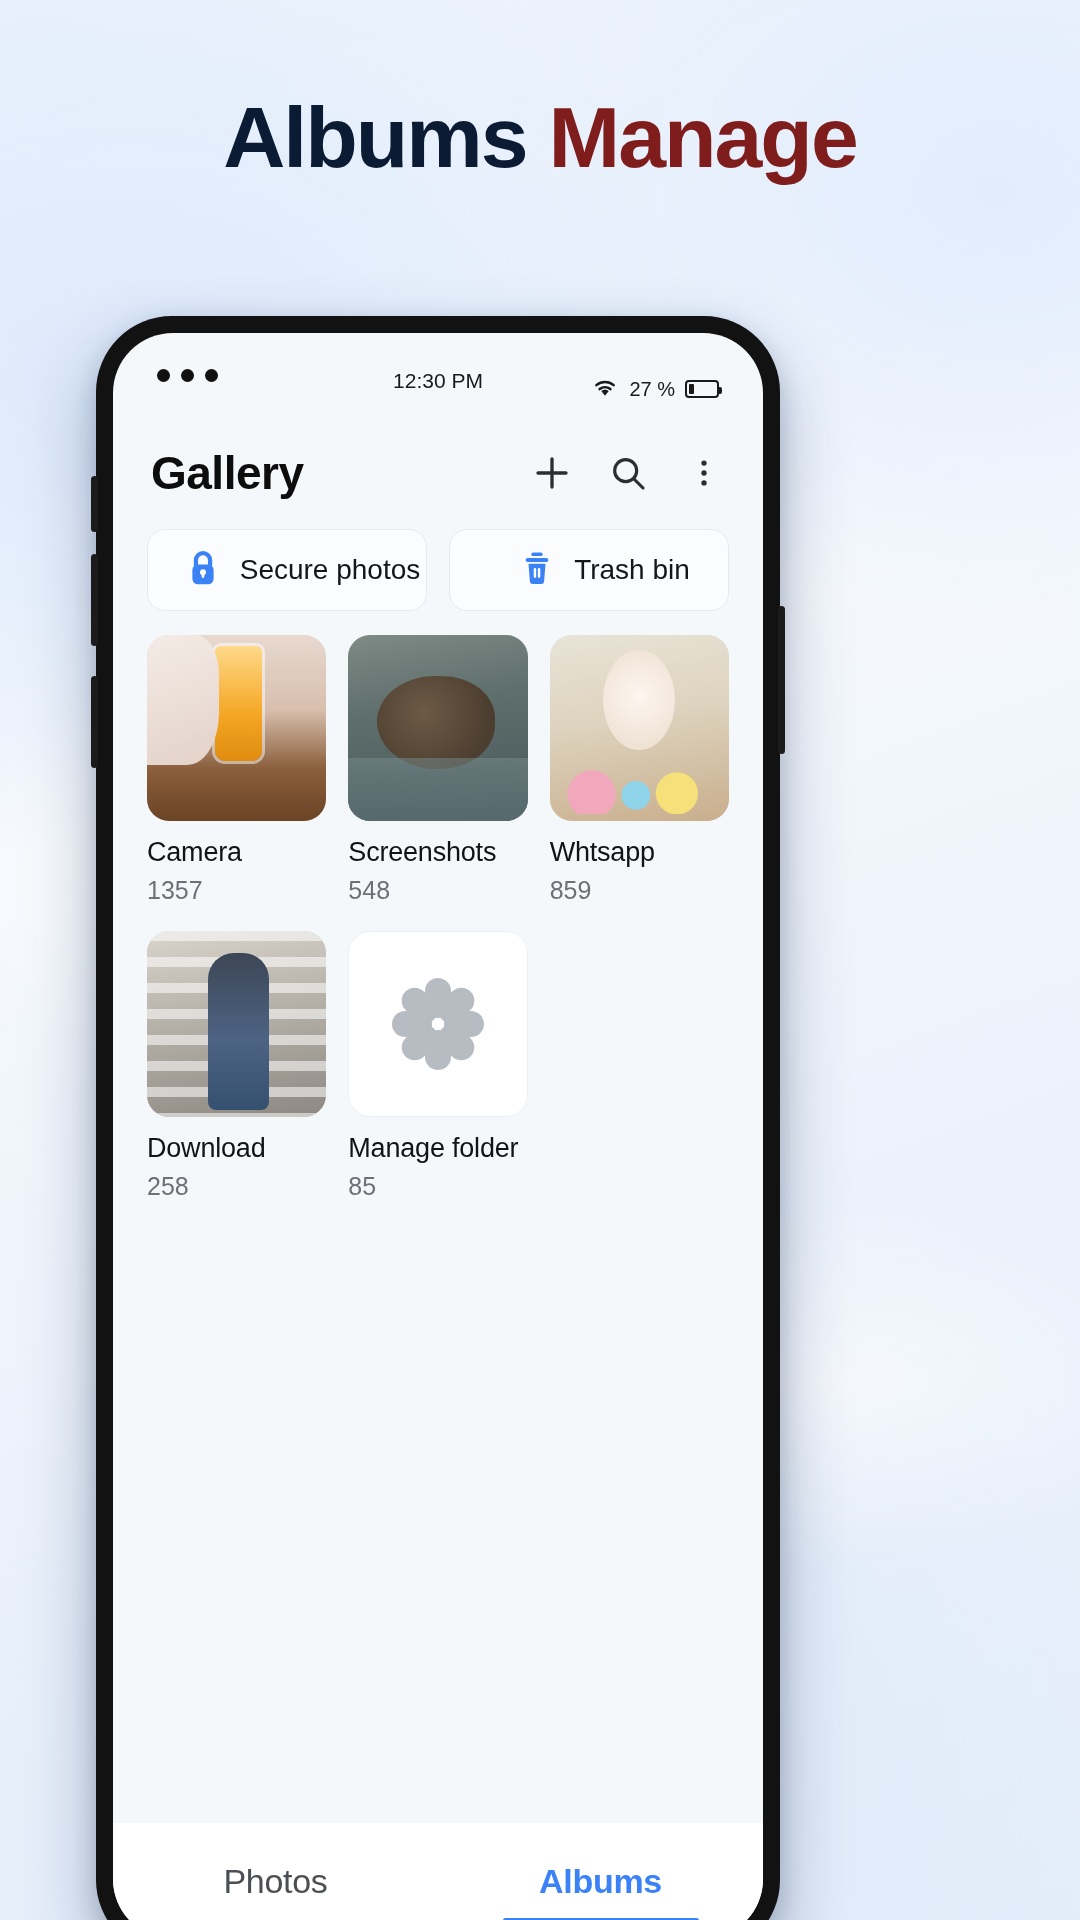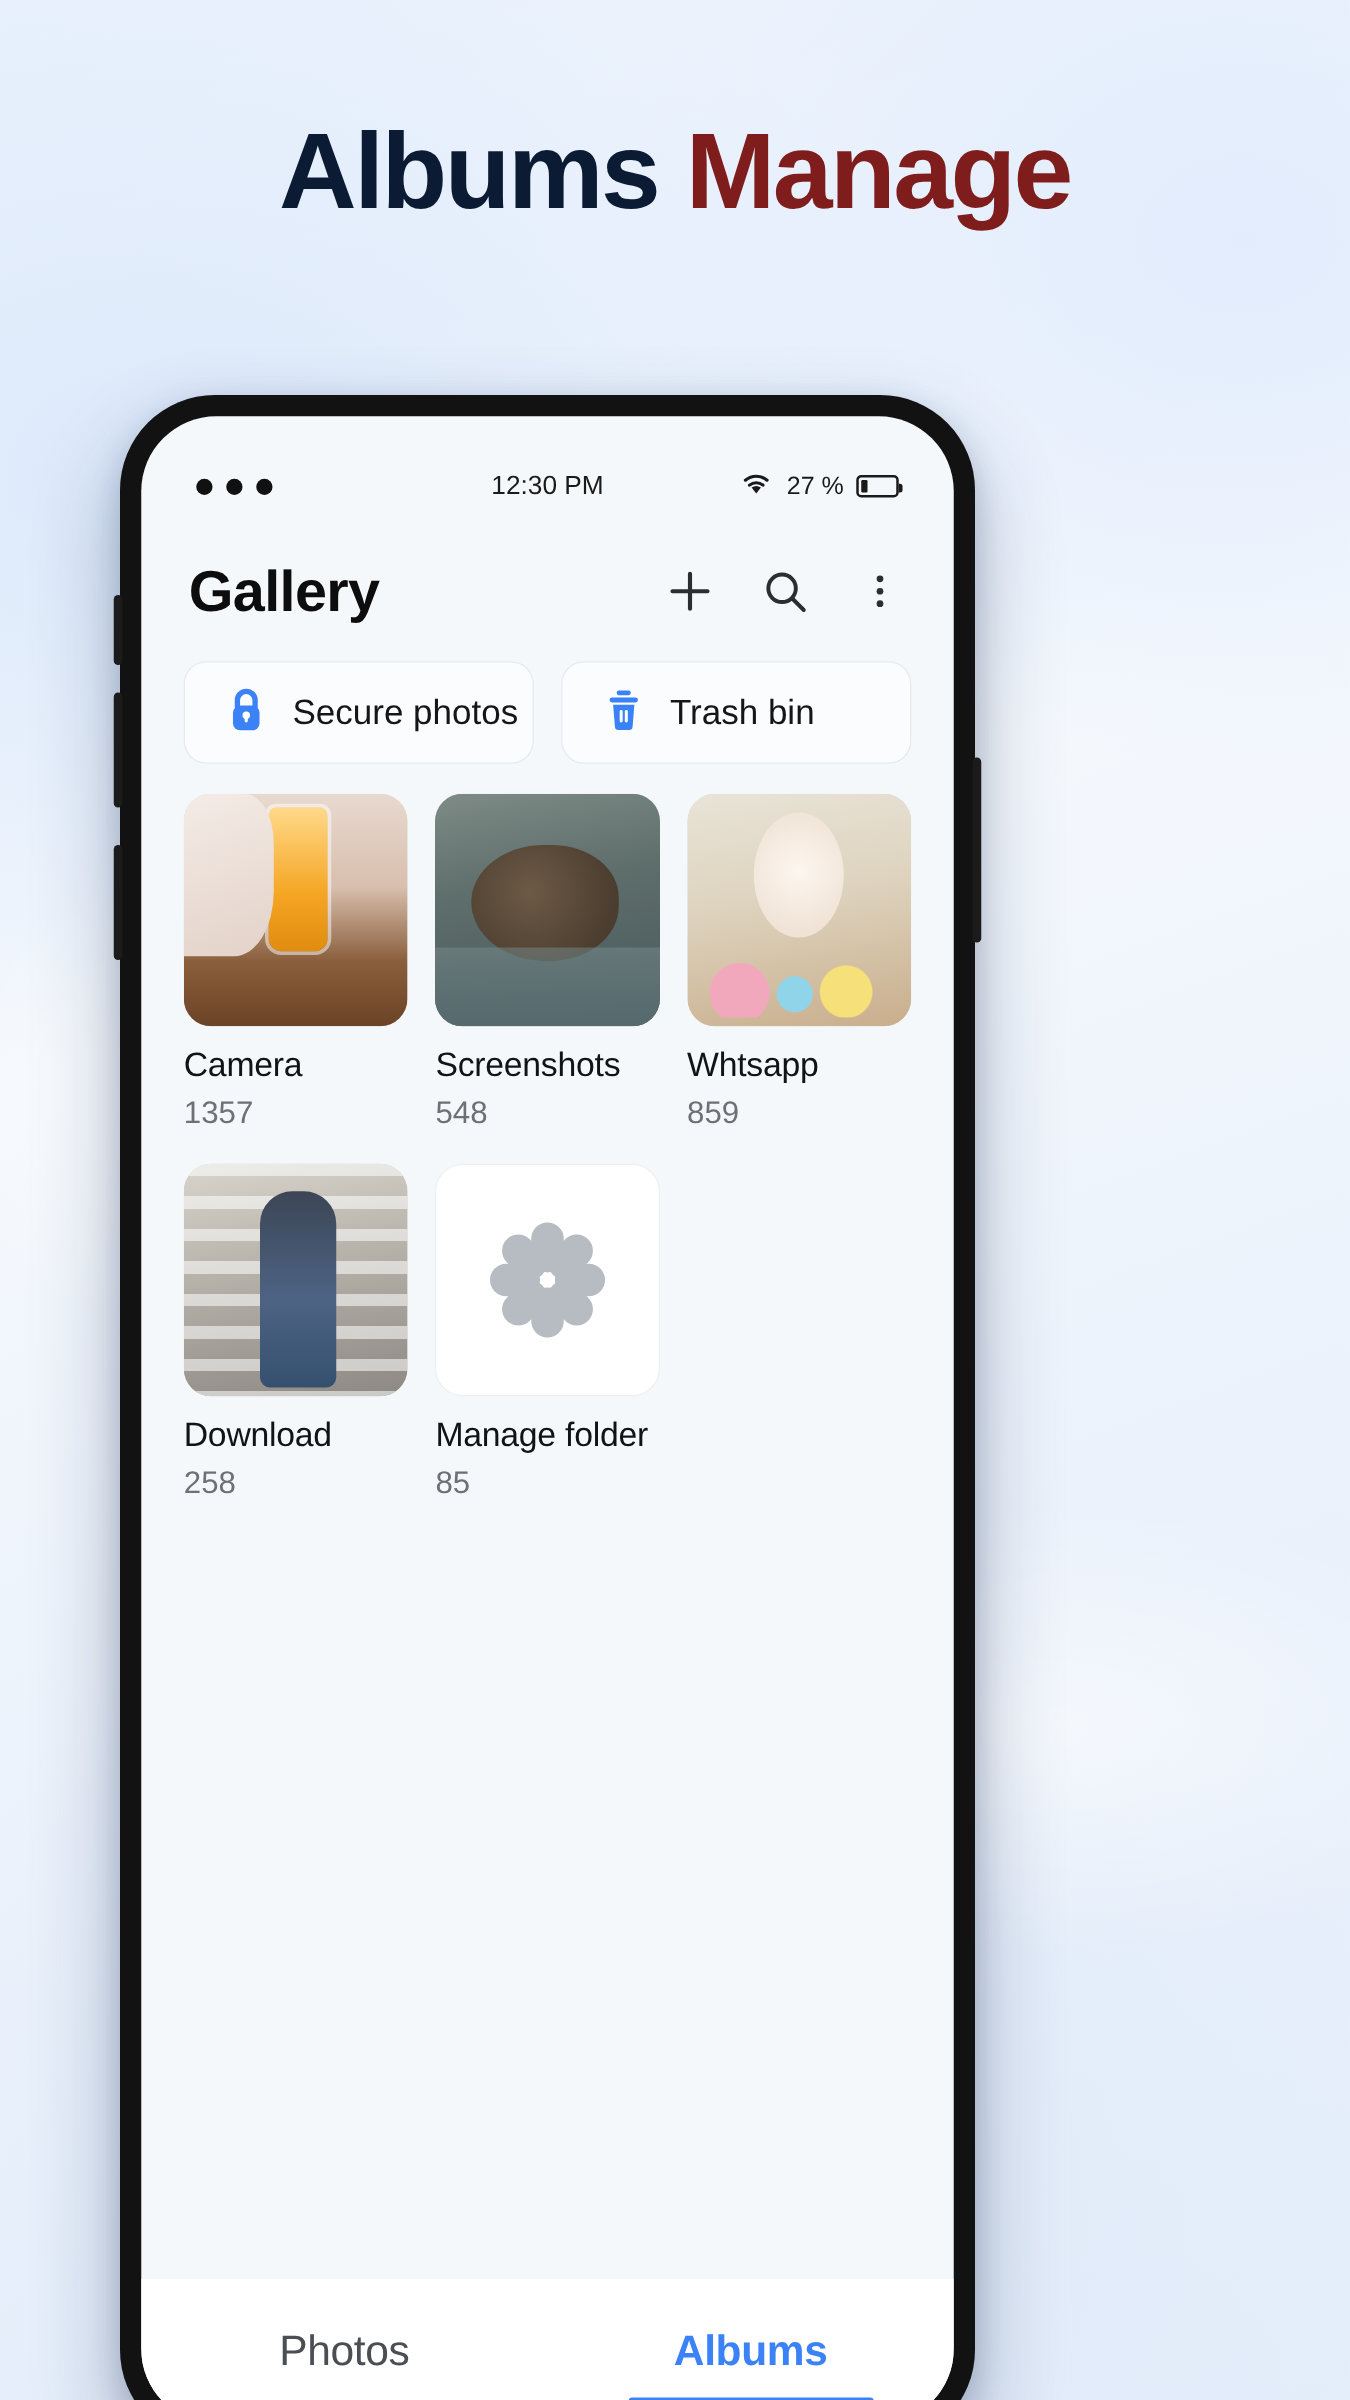--- a/index.html
+++ b/index.html
@@ -60,21 +60,21 @@
   }
   .btn-vol-up { left:-5px; top:238px; width:7px; height:92px; }
   .btn-vol-dn { left:-5px; top:360px; width:7px; height:92px; }
   .btn-mute   { left:-5px; top:160px; width:7px; height:56px; }
   .btn-power  { right:-5px; top:290px; width:7px; height:148px; }
 
   
   .statusbar {
     position:absolute; top:36px; left:0; width:100%;
     height:40px;
-    display:flex; align-items:center;
+    display:flex; 
     padding:0 44px;
     font-size:21px; color:#111;
   }
   .dots { display:flex; gap:11px; }
   .dots i { width:13px; height:13px; border-radius:50%; background:#111; display:block; }
   .sb-time { position:absolute; left:0; width:100%; text-align:center; font-size:21px; color:#1a1a1a; }
   .sb-right { margin-left:auto; display:flex; align-items:center; gap:10px; position:relative; z-index:2; }
   .sb-batt-text { font-size:20px; color:#1a1a1a; }
   .batt {
     width:34px; height:18px; border:2px solid #1a1a1a; border-radius:4px;
@@ -98,21 +98,21 @@
   .quick {
     position:absolute; top:196px; left:34px; right:34px;
     display:flex; gap:22px;
   }
   .qbtn {
     flex:1; height:82px;
     background:#fbfcfe;
     border:1.5px solid #e6eaef;
     border-radius:18px;
     display:flex; align-items:center;
-    gap:20px; padding-left:32px;
+    gap:20px; padding-left:32px;justify-content:center;
   }
   .qbtn span.lbl { font-size:28px; color:#14161a; }
 
   
   .grid {
     position:absolute; top:302px; left:34px; right:34px; bottom:114px;
     display:grid;
     grid-template-columns:repeat(3,1fr);
     gap:26px 22px;
     align-content:start;

